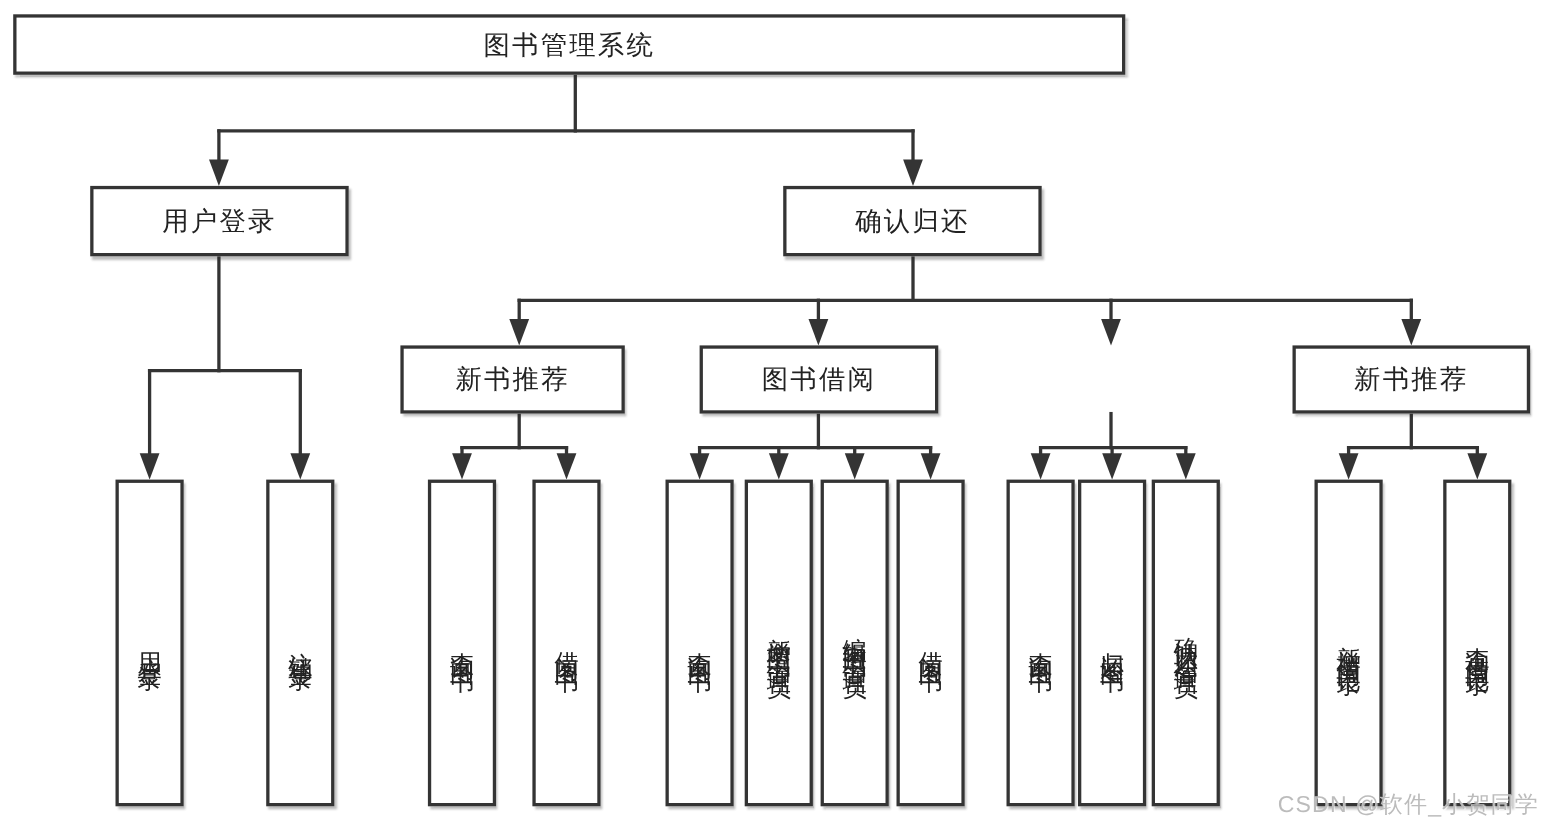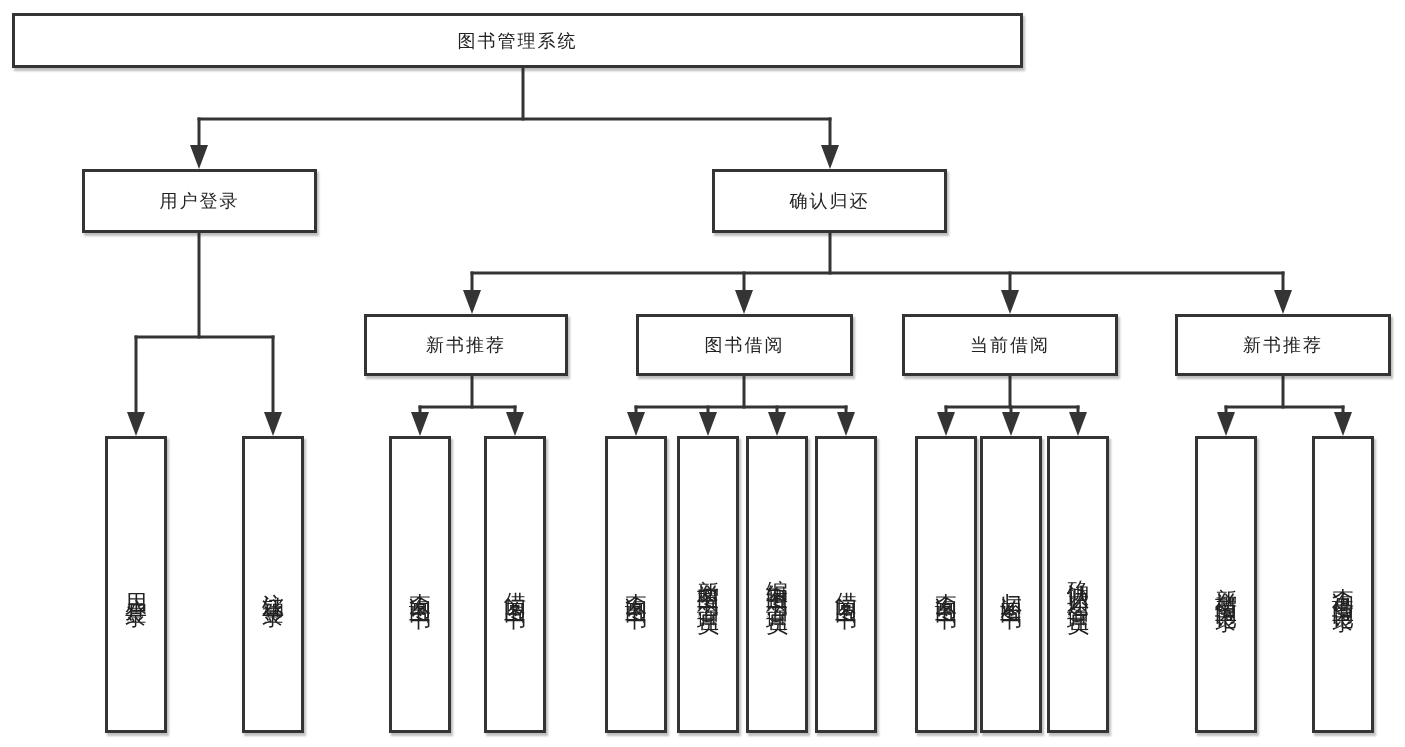--- a/index.html
+++ b/index.html
@@ -27,21 +27,21 @@
     position: absolute;
     box-sizing: border-box;
     background: #ffffff;
     border: 3px solid #343434;
     box-shadow: 2px 3px 2px rgba(40,40,40,0.30);
     display: flex;
     align-items: center;
     justify-content: center;
   }
   .hbox .label {
-    font-size: 18px;
+    font-size: 24px;
     letter-spacing: 2px;
     white-space: nowrap;
   }
   .vbox .label {
     writing-mode: vertical-rl;
     text-orientation: mixed;
     font-size: 22px;
     letter-spacing: 5px;
     line-height: 1;
   }
@@ -138,23 +138,20 @@
   <div class="node hbox" style="left:712px; top:169px; width:235px; height:64px;">
     <span class="label">确认归还</span>
   </div>
 
   <div class="node hbox" style="left:364px; top:314px; width:204px; height:62px;">
     <span class="label">新书推荐</span>
   </div>
   <div class="node hbox" style="left:636px; top:314px; width:217px; height:62px;text-align:right;">
     <span class="label">图书借阅</span>
   </div>
-  <div class="node hbox" style="left:902px; top:314px; width:216px; height:62px;">
-    <span class="label">当前借阅</span>
-  </div>
   <div class="node hbox" style="left:1175px; top:314px; width:216px; height:62px;">
     <span class="label">新书推荐</span>
   </div>
 
   <div class="node vbox" style="left:105px; top:436px; width:62px; height:297px;">
     <span class="label">用户登录</span>
   </div>
   <div class="node vbox" style="left:242px; top:436px; width:62px; height:297px;">
     <span class="label">注销登录</span>
   </div>
@@ -189,13 +186,14 @@
     <span class="label">确认归还（管理员）</span>
   </div>
 
   <div class="node vbox" style="left:1195px; top:436px; width:62px; height:297px;">
     <span class="label">新增借阅记录</span>
   </div>
   <div class="node vbox" style="left:1312px; top:436px; width:62px; height:297px;">
     <span class="label">查询借阅记录</span>
   </div>
 
+  <div class="watermark">CSDN @软件_小贺同学</div>
 </div>
 
 </body></html>

